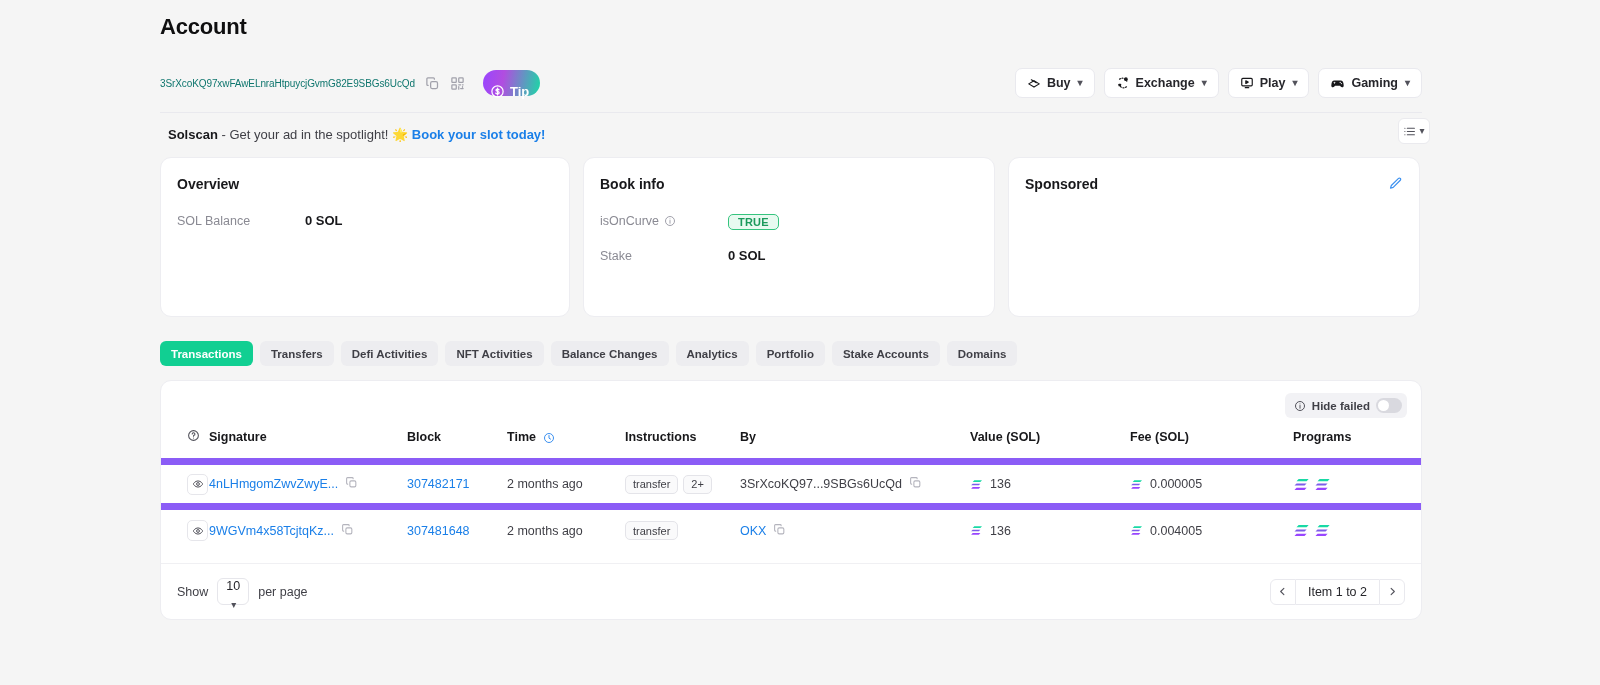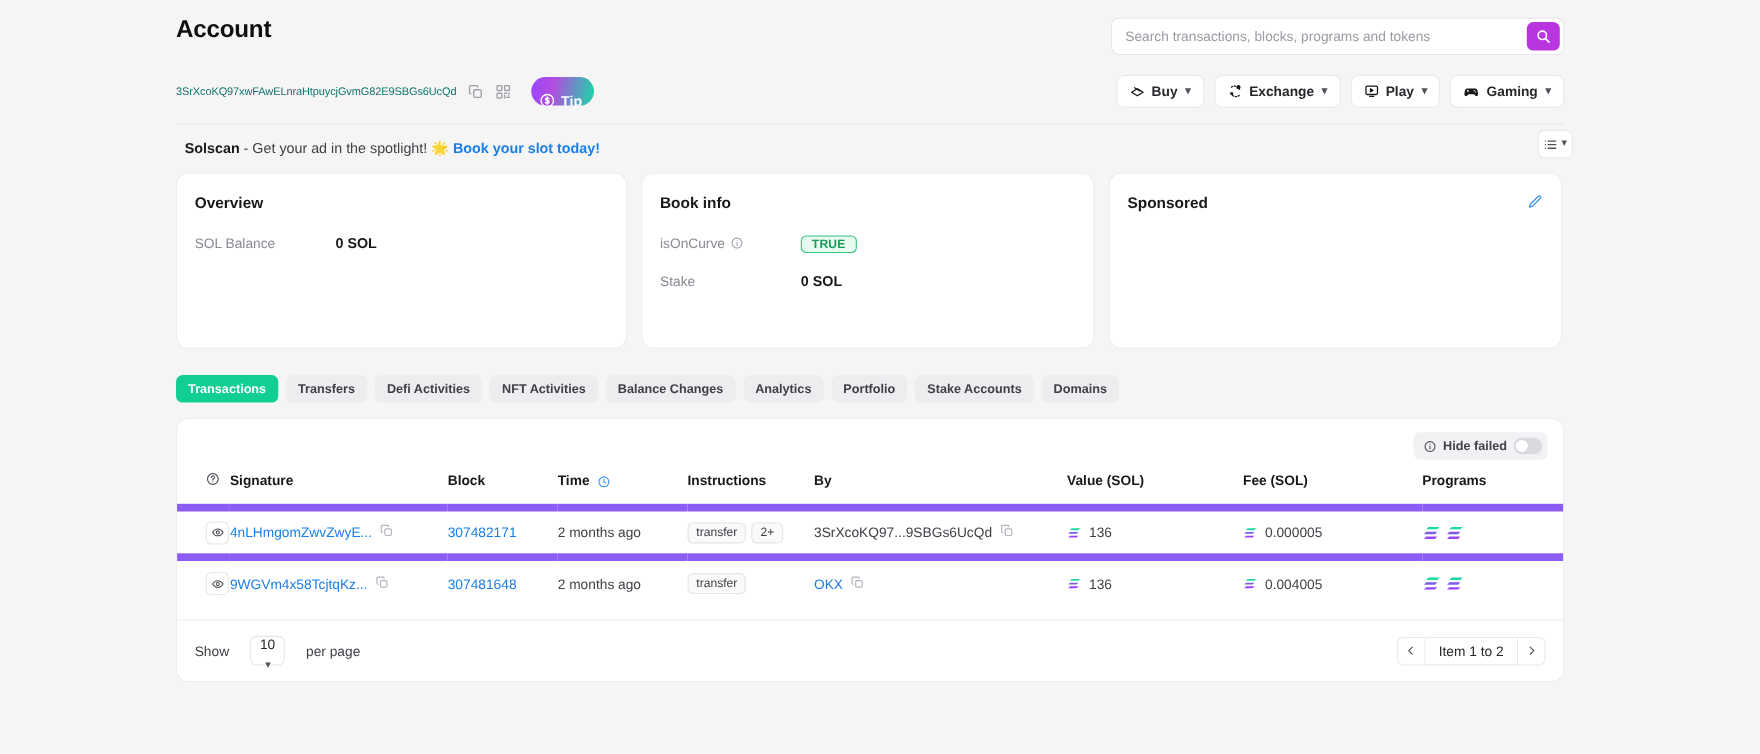--- a/index.html
+++ b/index.html
@@ -176,21 +176,21 @@
     background: #fff;
   }
   .th-ico { vertical-align: middle; margin-left: 4px; }
 
   
   .panel-foot {
     position: absolute; left: 0; bottom: 0; width: 100%; height: 56px;
     border-top: 1px solid #f0f0f3;
     display: flex; align-items: center; padding: 0 16px;
   }
-  .foot-left { display: flex; align-items: center; gap: 19px; font-size: 12.5px; color: #3f3f46; }
+  .foot-left { display: flex; align-items: center; gap: 9px; font-size: 12.5px; color: #3f3f46; }
   .select-box {
     height: 27px; padding: 0 8px; border: 1px solid #e6e6eb; border-radius: 6px;
     display: flex; align-items: center; gap: 7px; background: #fff;
     font-size: 12.5px; color: #26262b; cursor: pointer; flex-direction: column;
   }
   .foot-right { margin-left: auto; display: flex; align-items: center; gap: 0; }
   .pg-btn {
     width: 26px; height: 26px; border: 1px solid #e9e9ee; border-radius: 6px;
     background: #fff; display: flex; align-items: center; justify-content: center;
     cursor: pointer; color: #52525b; font-size: 12px;
@@ -202,29 +202,20 @@
   }
 </style>
 </head>
 <body>
 
 <div class="page">
 
   <div class="header">
     <div class="page-title">Account</div>
 
-    <div class="search-wrap">
-      <input class="search-input" placeholder="Search transactions, blocks, programs and tokens" style="">
-      <button class="search-btn">
-        <svg width="14" height="14" viewBox="0 0 24 24" fill="none" stroke="#ffffff" stroke-width="2.6" stroke-linecap="round">
-          <circle cx="10.5" cy="10.5" r="6.5"></circle>
-            <line x1="15.5" y1="15.5" x2="21" y2="21"></line>
-        </svg>
-      </button>
-    </div>
 
     <div class="addr-row">
       <span class="addr-text">3SrXcoKQ97xwFAwELnraHtpuycjGvmG82E9SBGs6UcQd</span>
       <span class="icon-btn">
         <svg width="15" height="15" viewBox="0 0 24 24" fill="none" stroke="#a1a1ab" stroke-width="2" stroke-linecap="round" stroke-linejoin="round">
           <rect x="9" y="9" width="11" height="11" rx="2.4"></rect>
           <path d="M5 15H4.5A1.5 1.5 0 0 1 3 13.5V4.5A1.5 1.5 0 0 1 4.5 3h9A1.5 1.5 0 0 1 15 4.5V5"></path>
         </svg>
       </span>
       <span class="icon-btn">

